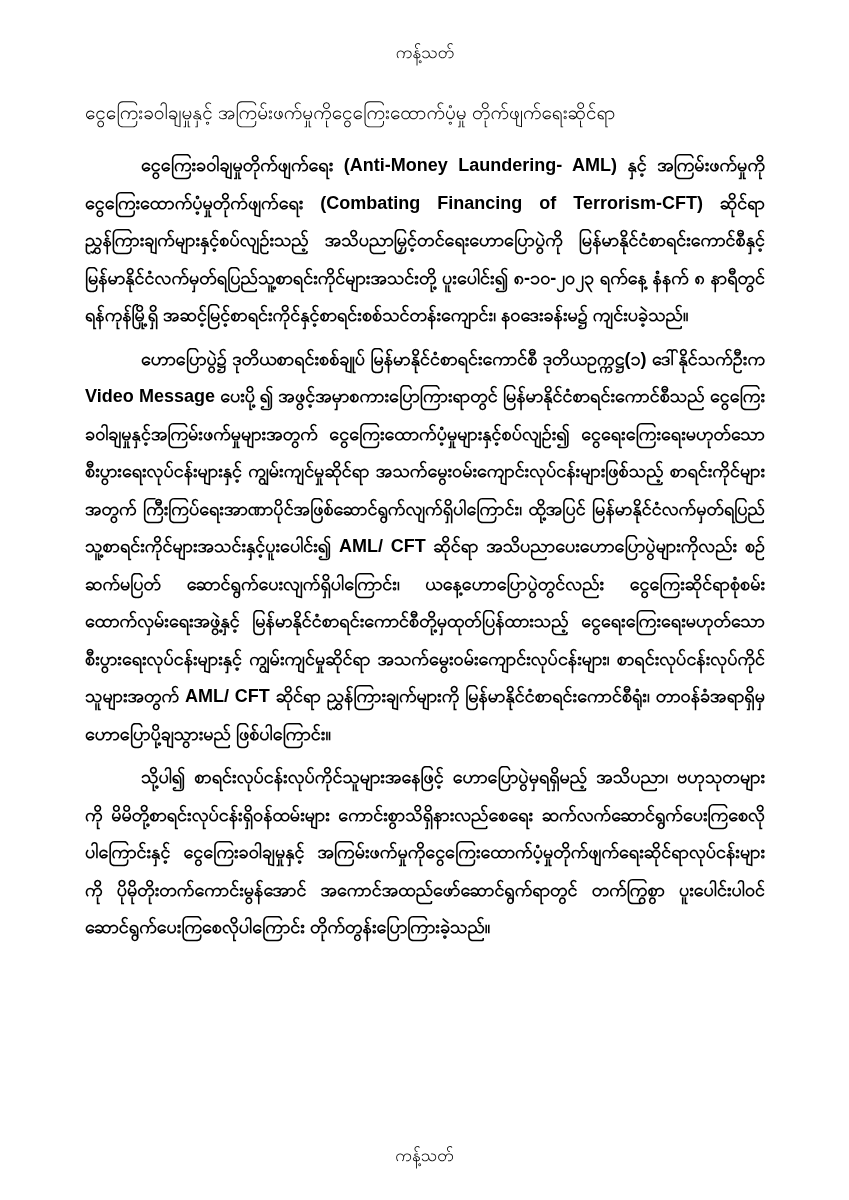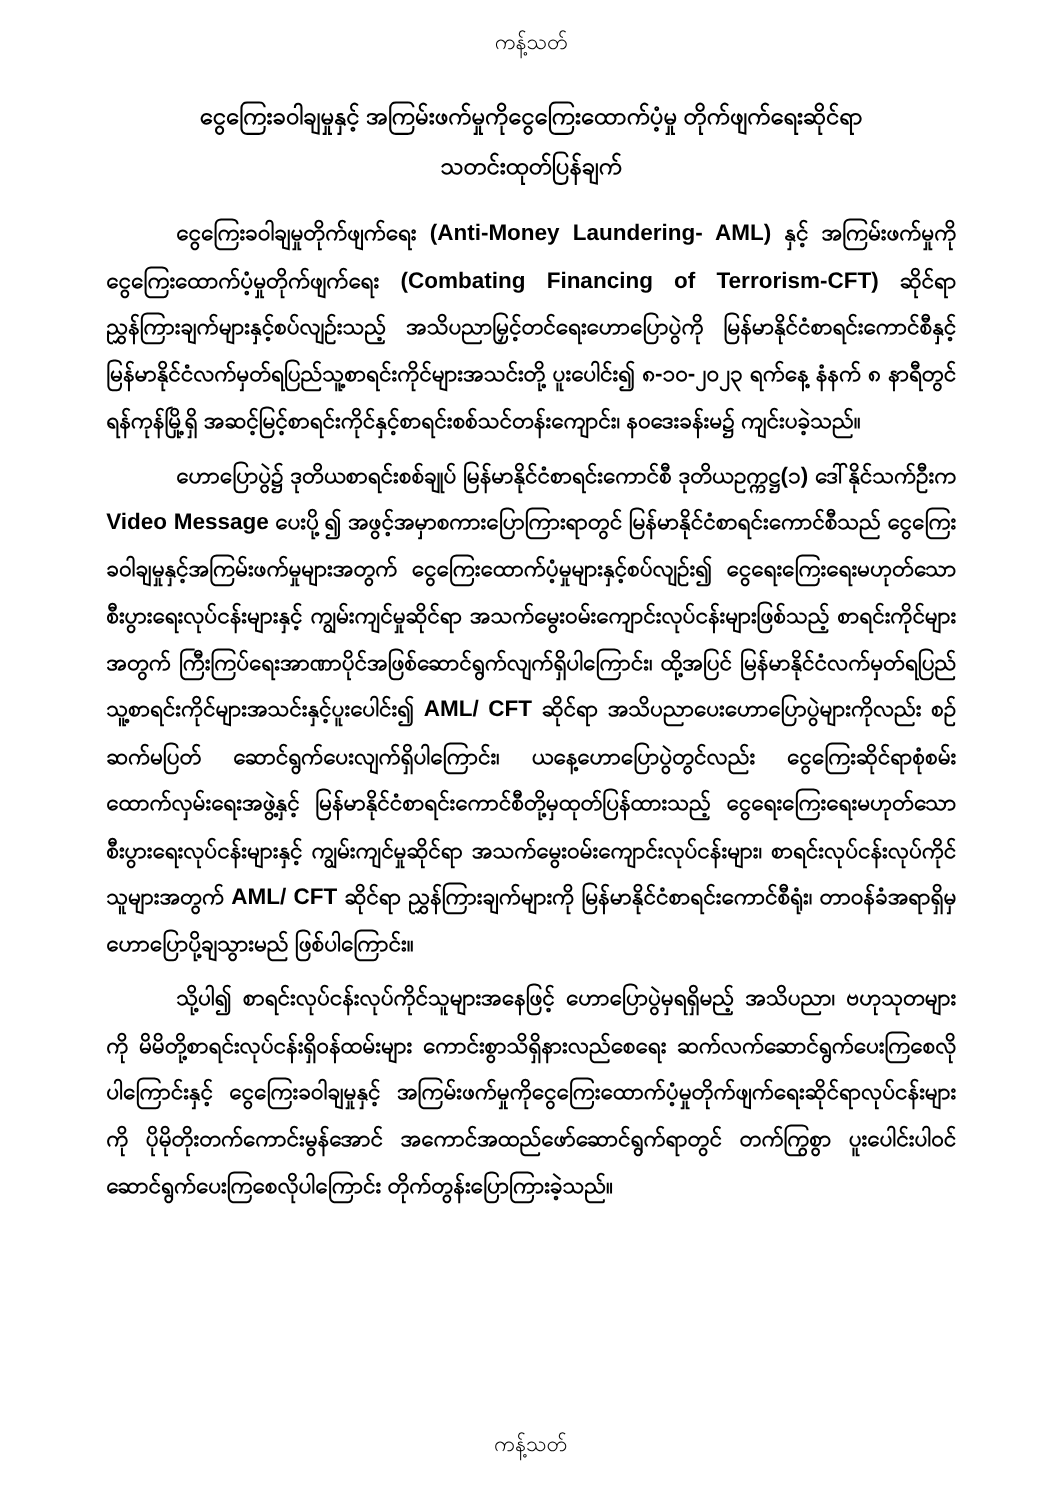--- a/index.html
+++ b/index.html
@@ -7,43 +7,42 @@
   html, body { background: #e8e8e8; }
   body { font-family: "Liberation Sans", "DejaVu Sans", sans-serif; }
 
   .page {
     position: relative;
     width: 849px;
     height: 1200px;
     margin: 0 auto;
     background: #ffffff;
     color: #000000;
-    padding: 22px 84px 0 85px;
+    padding: 41px 84px 0 85px;
     overflow: hidden;
   }
 
   .classification {
     text-align: center;
     font-size: 17px;
     line-height: 24px;
     color: #000;
   }
   .classification-top { margin-bottom: 28px; }
   .classification-bottom {
     position: absolute;
     left: 0;
     right: 0;
     bottom: 32px;
     text-align: center;
     font-size: 17px;
   }
 
   .title-block {
-    text-align: center;
-    font-weight: 700;
+    font-weight: 400;
     font-size: 19px;
     line-height: 40px;
     margin-bottom: 14px;
   }
   .title-line { display: block; }
 
   .body-text {
     font-size: 18px;
     line-height: 37.5px;
     text-align: justify;
@@ -59,21 +58,20 @@
 </style>
 </head>
 <body>
 
 <div class="page">
 
   <div class="classification classification-top">ကန့်သတ်</div>
 
   <div class="title-block">
     <span class="title-line">ငွေကြေးခဝါချမှုနှင့် အကြမ်းဖက်မှုကိုငွေကြေးထောက်ပံ့မှု တိုက်ဖျက်ရေးဆိုင်ရာ</span>
-    <span class="title-line">သတင်းထုတ်ပြန်ချက်</span>
   </div>
 
   <div class="body-text">
     <p>ငွေကြေးခဝါချမှုတိုက်ဖျက်ရေး (Anti-Money Laundering- AML) နှင့် အကြမ်းဖက်မှုကိုငွေကြေးထောက်ပံ့မှုတိုက်ဖျက်ရေး (Combating Financing of Terrorism-CFT) ဆိုင်ရာ ညွှန်ကြားချက်များနှင့်စပ်လျဉ်းသည့် အသိပညာမြှင့်တင်ရေးဟောပြောပွဲကို မြန်မာနိုင်ငံစာရင်းကောင်စီနှင့် မြန်မာနိုင်ငံလက်မှတ်ရပြည်သူ့စာရင်းကိုင်များအသင်းတို့ ပူးပေါင်း၍ ၈-၁၀-၂၀၂၃ ရက်နေ့ နံနက် ၈ နာရီတွင် ရန်ကုန်မြို့ရှိ အဆင့်မြင့်စာရင်းကိုင်နှင့်စာရင်းစစ်သင်တန်းကျောင်း၊ နဝဒေးခန်းမ၌ ကျင်းပခဲ့သည်။</p>
     <p>ဟောပြောပွဲ၌ ဒုတိယစာရင်းစစ်ချုပ် မြန်မာနိုင်ငံစာရင်းကောင်စီ ဒုတိယဥက္ကဋ္ဌ(၁) ဒေါ်နိုင်သက်ဦးက Video Message ပေးပို့၍ အဖွင့်အမှာစကားပြောကြားရာတွင် မြန်မာနိုင်ငံစာရင်းကောင်စီသည် ငွေကြေးခဝါချမှုနှင့်အကြမ်းဖက်မှုများအတွက် ငွေကြေးထောက်ပံ့မှုများနှင့်စပ်လျဉ်း၍ ငွေရေးကြေးရေးမဟုတ်သော စီးပွားရေးလုပ်ငန်းများနှင့် ကျွမ်းကျင်မှုဆိုင်ရာ အသက်မွေးဝမ်းကျောင်းလုပ်ငန်းများဖြစ်သည့် စာရင်းကိုင်များအတွက် ကြီးကြပ်ရေးအာဏာပိုင်အဖြစ်ဆောင်ရွက်လျက်ရှိပါကြောင်း၊ ထို့အပြင် မြန်မာနိုင်ငံလက်မှတ်ရပြည်သူ့စာရင်းကိုင်များအသင်းနှင့်ပူးပေါင်း၍ AML/ CFT ဆိုင်ရာ အသိပညာပေးဟောပြောပွဲများကိုလည်း စဉ်ဆက်မပြတ် ဆောင်ရွက်ပေးလျက်ရှိပါကြောင်း၊ ယနေ့ဟောပြောပွဲတွင်လည်း ငွေကြေးဆိုင်ရာစုံစမ်းထောက်လှမ်းရေးအဖွဲ့နှင့် မြန်မာနိုင်ငံစာရင်းကောင်စီတို့မှထုတ်ပြန်ထားသည့် ငွေရေးကြေးရေးမဟုတ်သော စီးပွားရေးလုပ်ငန်းများနှင့် ကျွမ်းကျင်မှုဆိုင်ရာ အသက်မွေးဝမ်းကျောင်းလုပ်ငန်းများ၊ စာရင်းလုပ်ငန်းလုပ်ကိုင်သူများအတွက် AML/ CFT ဆိုင်ရာ ညွှန်ကြားချက်များကို မြန်မာနိုင်ငံစာရင်းကောင်စီရုံး၊ တာဝန်ခံအရာရှိမှ ဟောပြောပို့ချသွားမည် ဖြစ်ပါကြောင်း။</p>
     <p>သို့ပါ၍ စာရင်းလုပ်ငန်းလုပ်ကိုင်သူများအနေဖြင့် ဟောပြောပွဲမှရရှိမည့် အသိပညာ၊ ဗဟုသုတများကို မိမိတို့စာရင်းလုပ်ငန်းရှိဝန်ထမ်းများ ကောင်းစွာသိရှိနားလည်စေရေး ဆက်လက်ဆောင်ရွက်ပေးကြစေလိုပါကြောင်းနှင့် ငွေကြေးခဝါချမှုနှင့် အကြမ်းဖက်မှုကိုငွေကြေးထောက်ပံ့မှုတိုက်ဖျက်ရေးဆိုင်ရာလုပ်ငန်းများကို ပိုမိုတိုးတက်ကောင်းမွန်အောင် အကောင်အထည်ဖော်ဆောင်ရွက်ရာတွင် တက်ကြွစွာ ပူးပေါင်းပါဝင် ဆောင်ရွက်ပေးကြစေလိုပါကြောင်း တိုက်တွန်းပြောကြားခဲ့သည်။</p>
   </div>
 
   <div class="classification classification-bottom">ကန့်သတ်</div>
 

